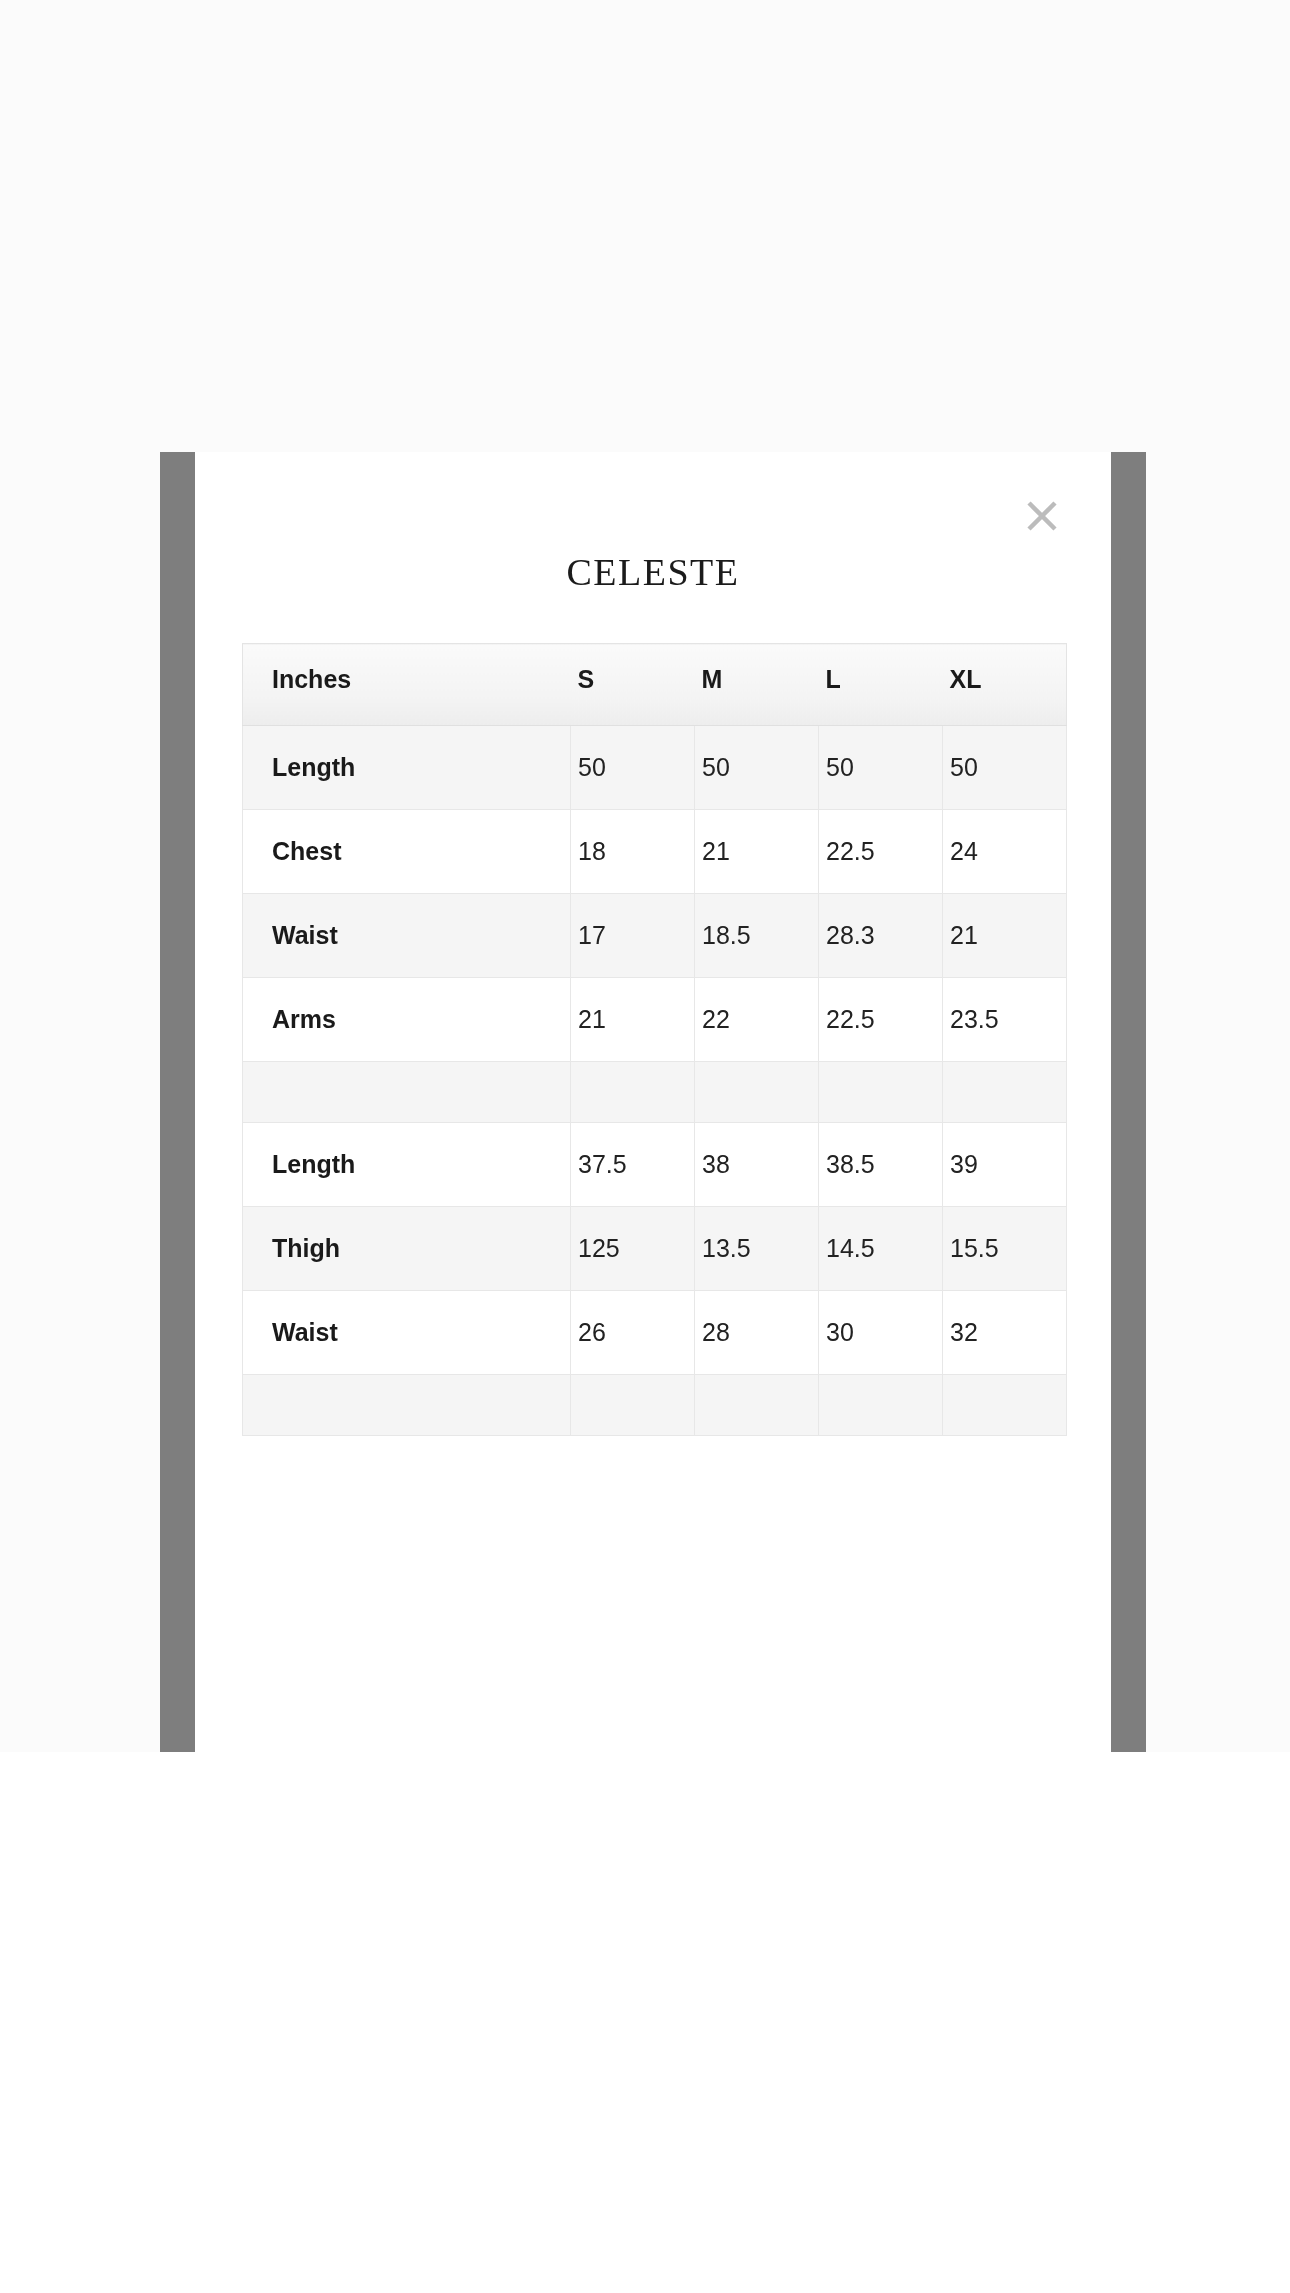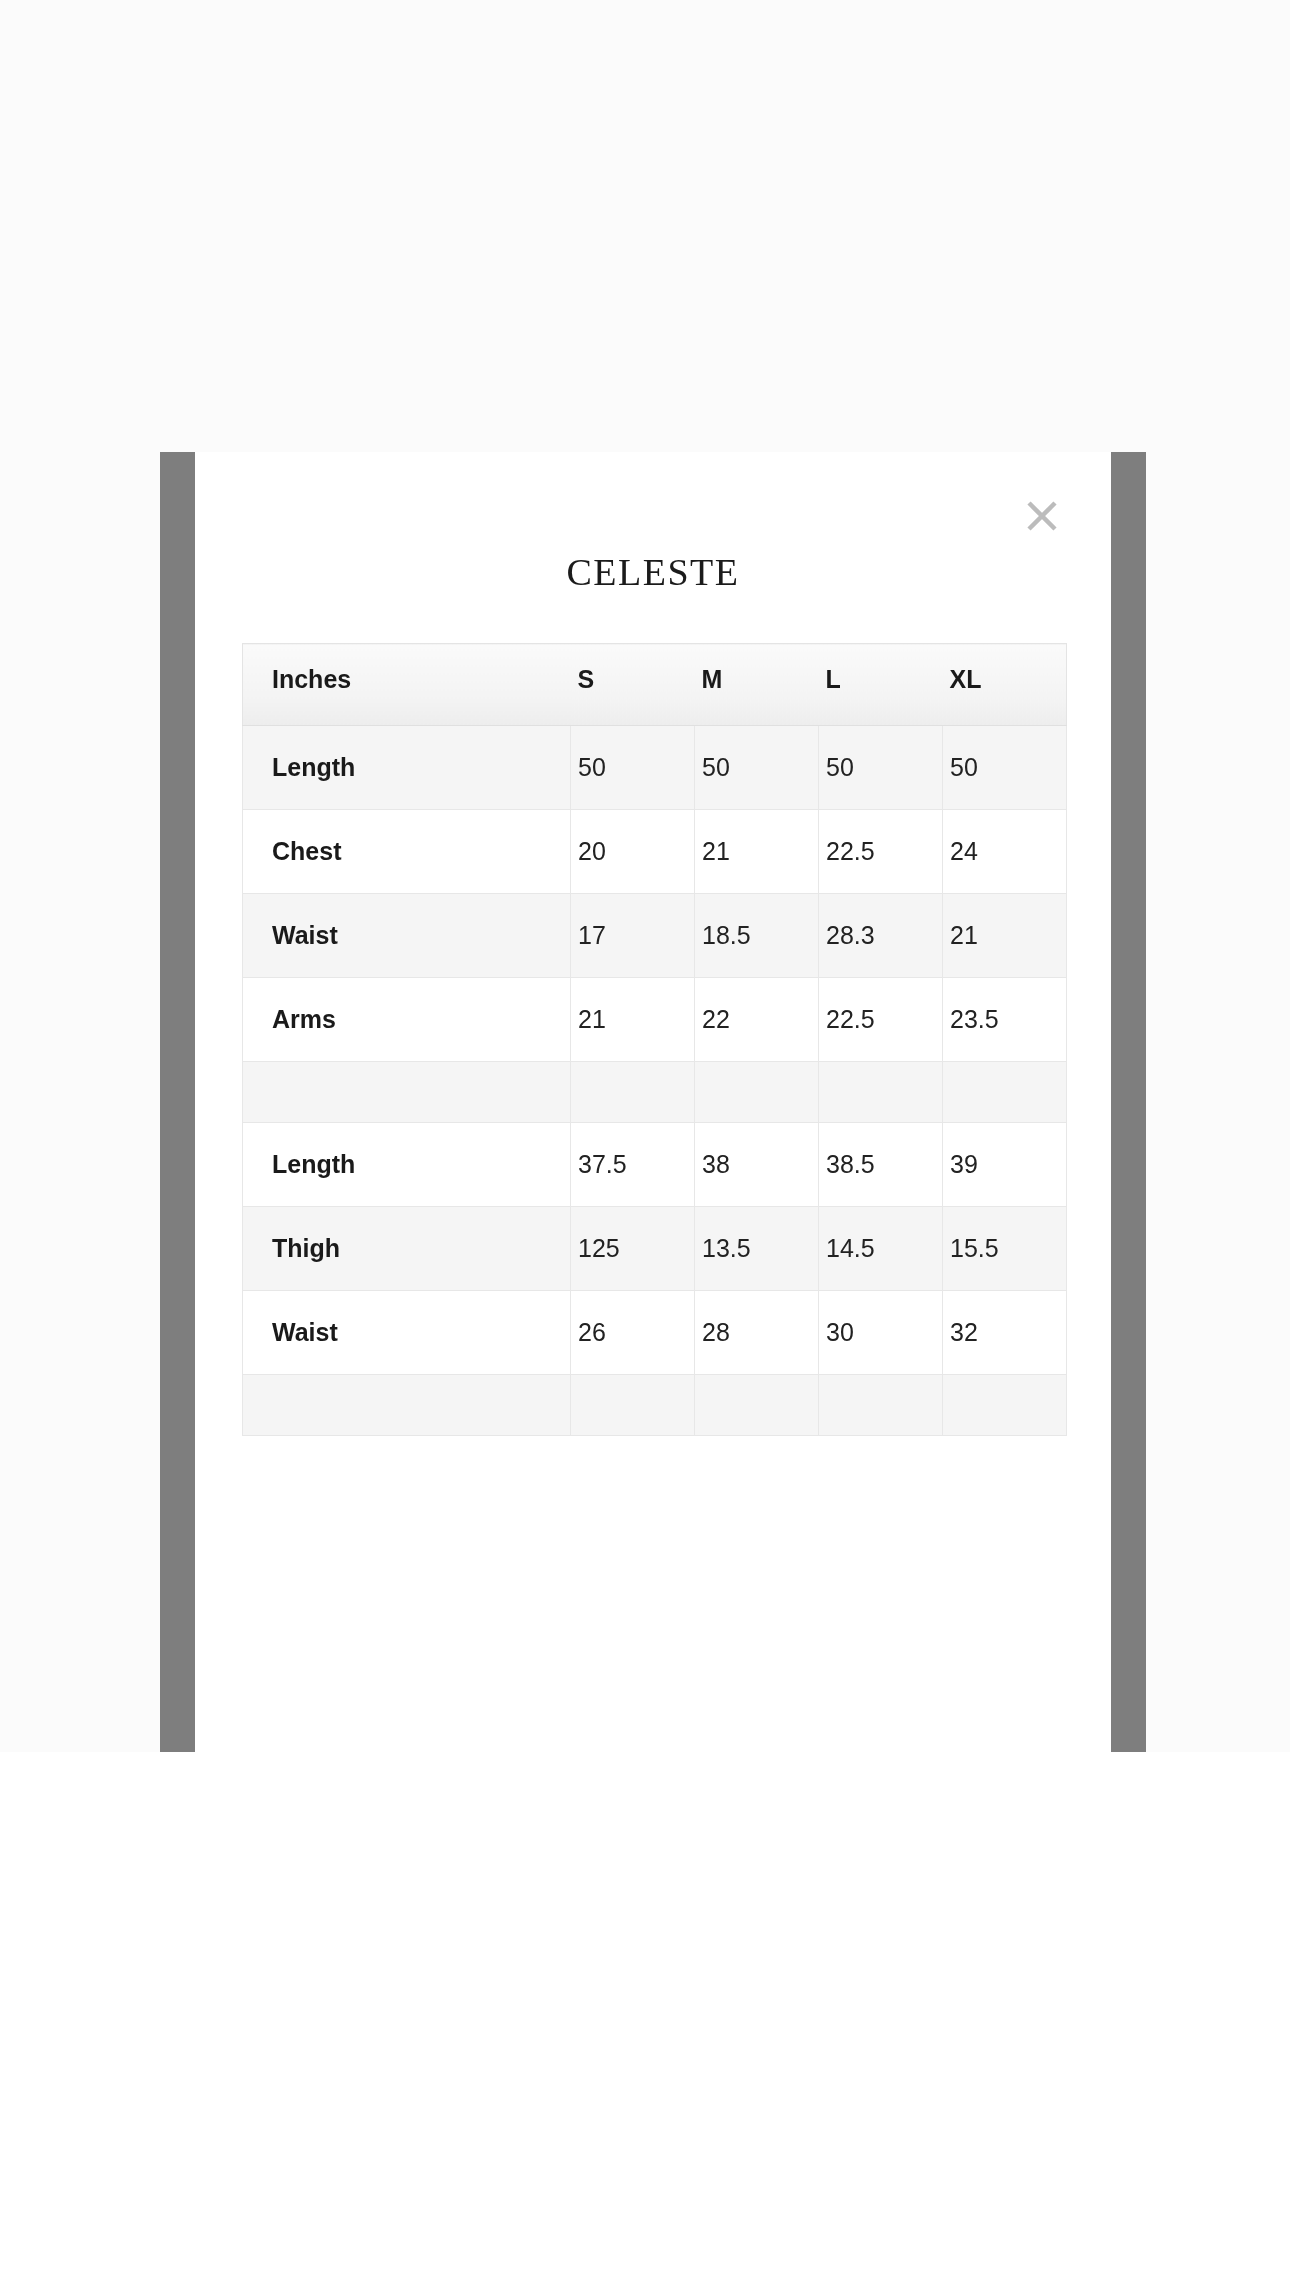--- a/index.html
+++ b/index.html
@@ -151,21 +151,21 @@
         <tbody>
           <tr>
             <td>Length</td>
             <td>50</td>
             <td>50</td>
             <td>50</td>
             <td>50</td>
           </tr>
           <tr>
             <td>Chest</td>
-            <td>20</td>
+            <td>18</td>
             <td>21</td>
             <td>22.5</td>
             <td>24</td>
           </tr>
           <tr>
             <td>Waist</td>
             <td>17</td>
             <td>18.5</td>
             <td>28.3</td>
             <td>21</td>

